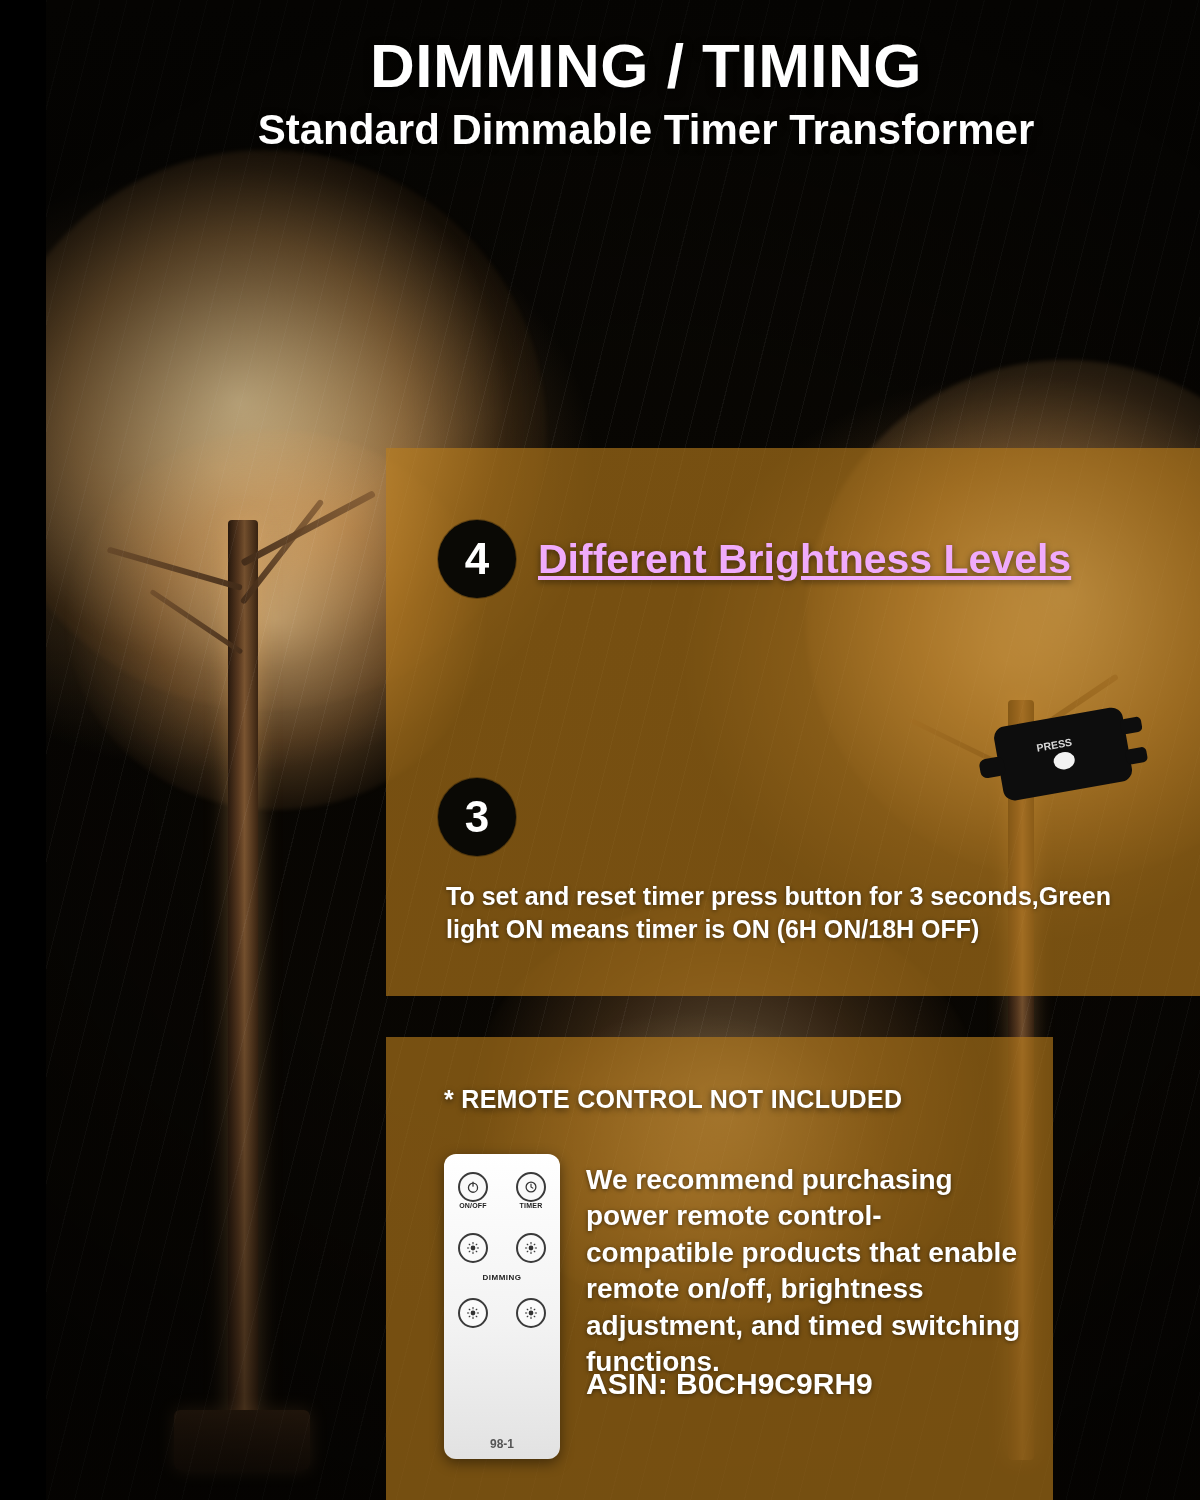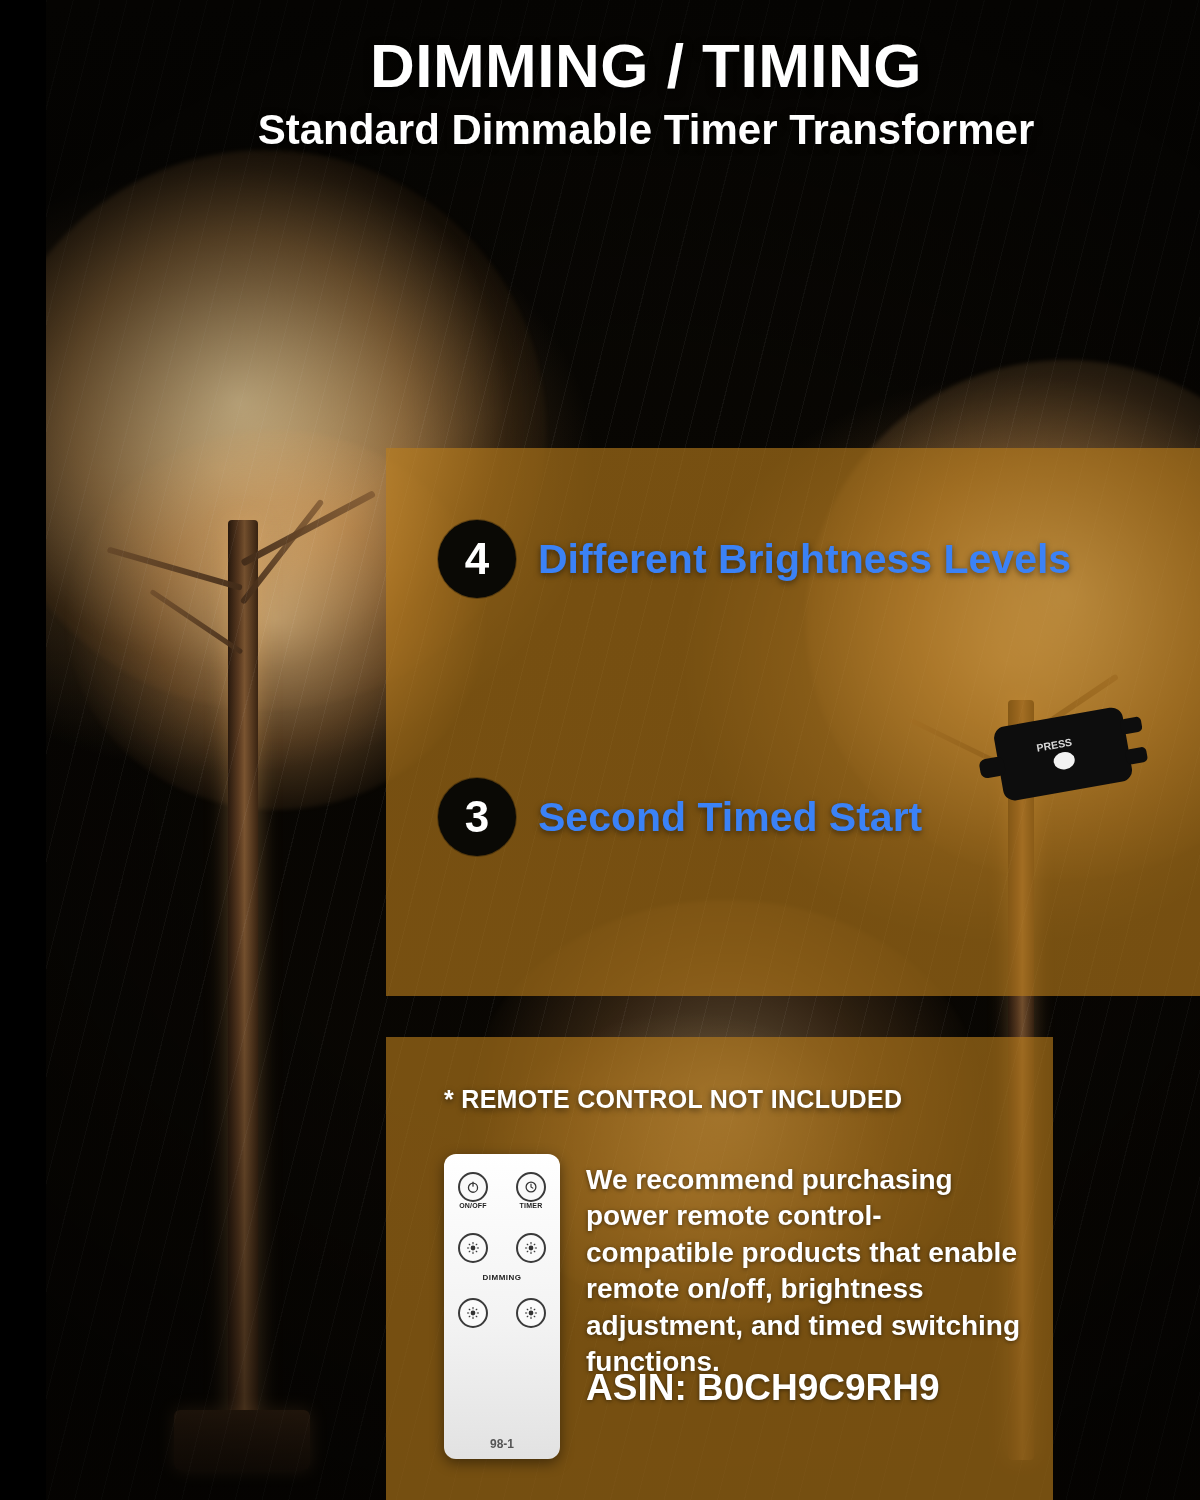--- a/index.html
+++ b/index.html
@@ -151,25 +151,26 @@
     background: #0a0905;
     color: #fff;
     font-size: 44px;
     font-weight: bold;
     display: flex;
     align-items: center;
     justify-content: center;
     box-shadow: 0 0 0 1px rgba(0,0,0,0.3);
   }
   .feature-title {
-    color: #3b82f6;
+    color: #f0abfc;
     font-size: 41px;
     font-weight: bold;
     text-shadow: 0 2px 6px rgba(0,0,0,0.5);
     white-space: nowrap;
+    text-decoration: underline;
   }
   .feature-desc {
     color: #fff;
     font-size: 25px;
     font-weight: bold;
     line-height: 1.32;
     margin-top: 24px;
     margin-left: 8px;
     max-width: 710px;
     text-shadow: 0 1px 4px rgba(0,0,0,0.45);
@@ -206,21 +207,21 @@
     font-size: 28px;
     font-weight: bold;
     line-height: 1.30;
     text-shadow: 0 1px 4px rgba(0,0,0,0.5);
   }
   .asin {
     position: absolute;
     left: 200px;
     top: 330px;
     color: #fff;
-    font-size: 37px;
+    font-size: 30px;
     font-weight: bold;
     text-shadow: 0 1px 4px rgba(0,0,0,0.5);
   }
 
   
   .remote {
     position: absolute;
     left: 58px;
     top: 117px;
     width: 116px;
@@ -315,22 +316,22 @@
     <div class="feature" style="top:72px;">
       <div class="feature-head">
         <div class="badge">4</div>
         <div class="feature-title">Different Brightness Levels</div>
       </div>
     </div>
 
     <div class="feature" style="top:330px;">
       <div class="feature-head">
         <div class="badge">3</div>
-        <div class="feature-title">Second Timed Start</div>
       </div>
+      <div class="feature-desc">To set and reset timer press button for 3 seconds,Green light ON means timer is ON (6H ON/18H OFF)</div>
     </div>
 
     <div class="transformer">
       <svg viewBox="0 0 200 124" width="192" height="120">
         <g transform="rotate(-10 100 62)">
           <rect x="28" y="16" width="136" height="78" rx="12" fill="#0d0d0d"></rect>
           <rect x="160" y="30" width="22" height="16" rx="5" fill="#0d0d0d"></rect>
           <rect x="160" y="62" width="22" height="16" rx="5" fill="#0d0d0d"></rect>
           <rect x="8" y="46" width="26" height="20" rx="7" fill="#0d0d0d"></rect>
           <ellipse cx="96" cy="62" rx="11" ry="9" fill="#f2f2f2"></ellipse>

